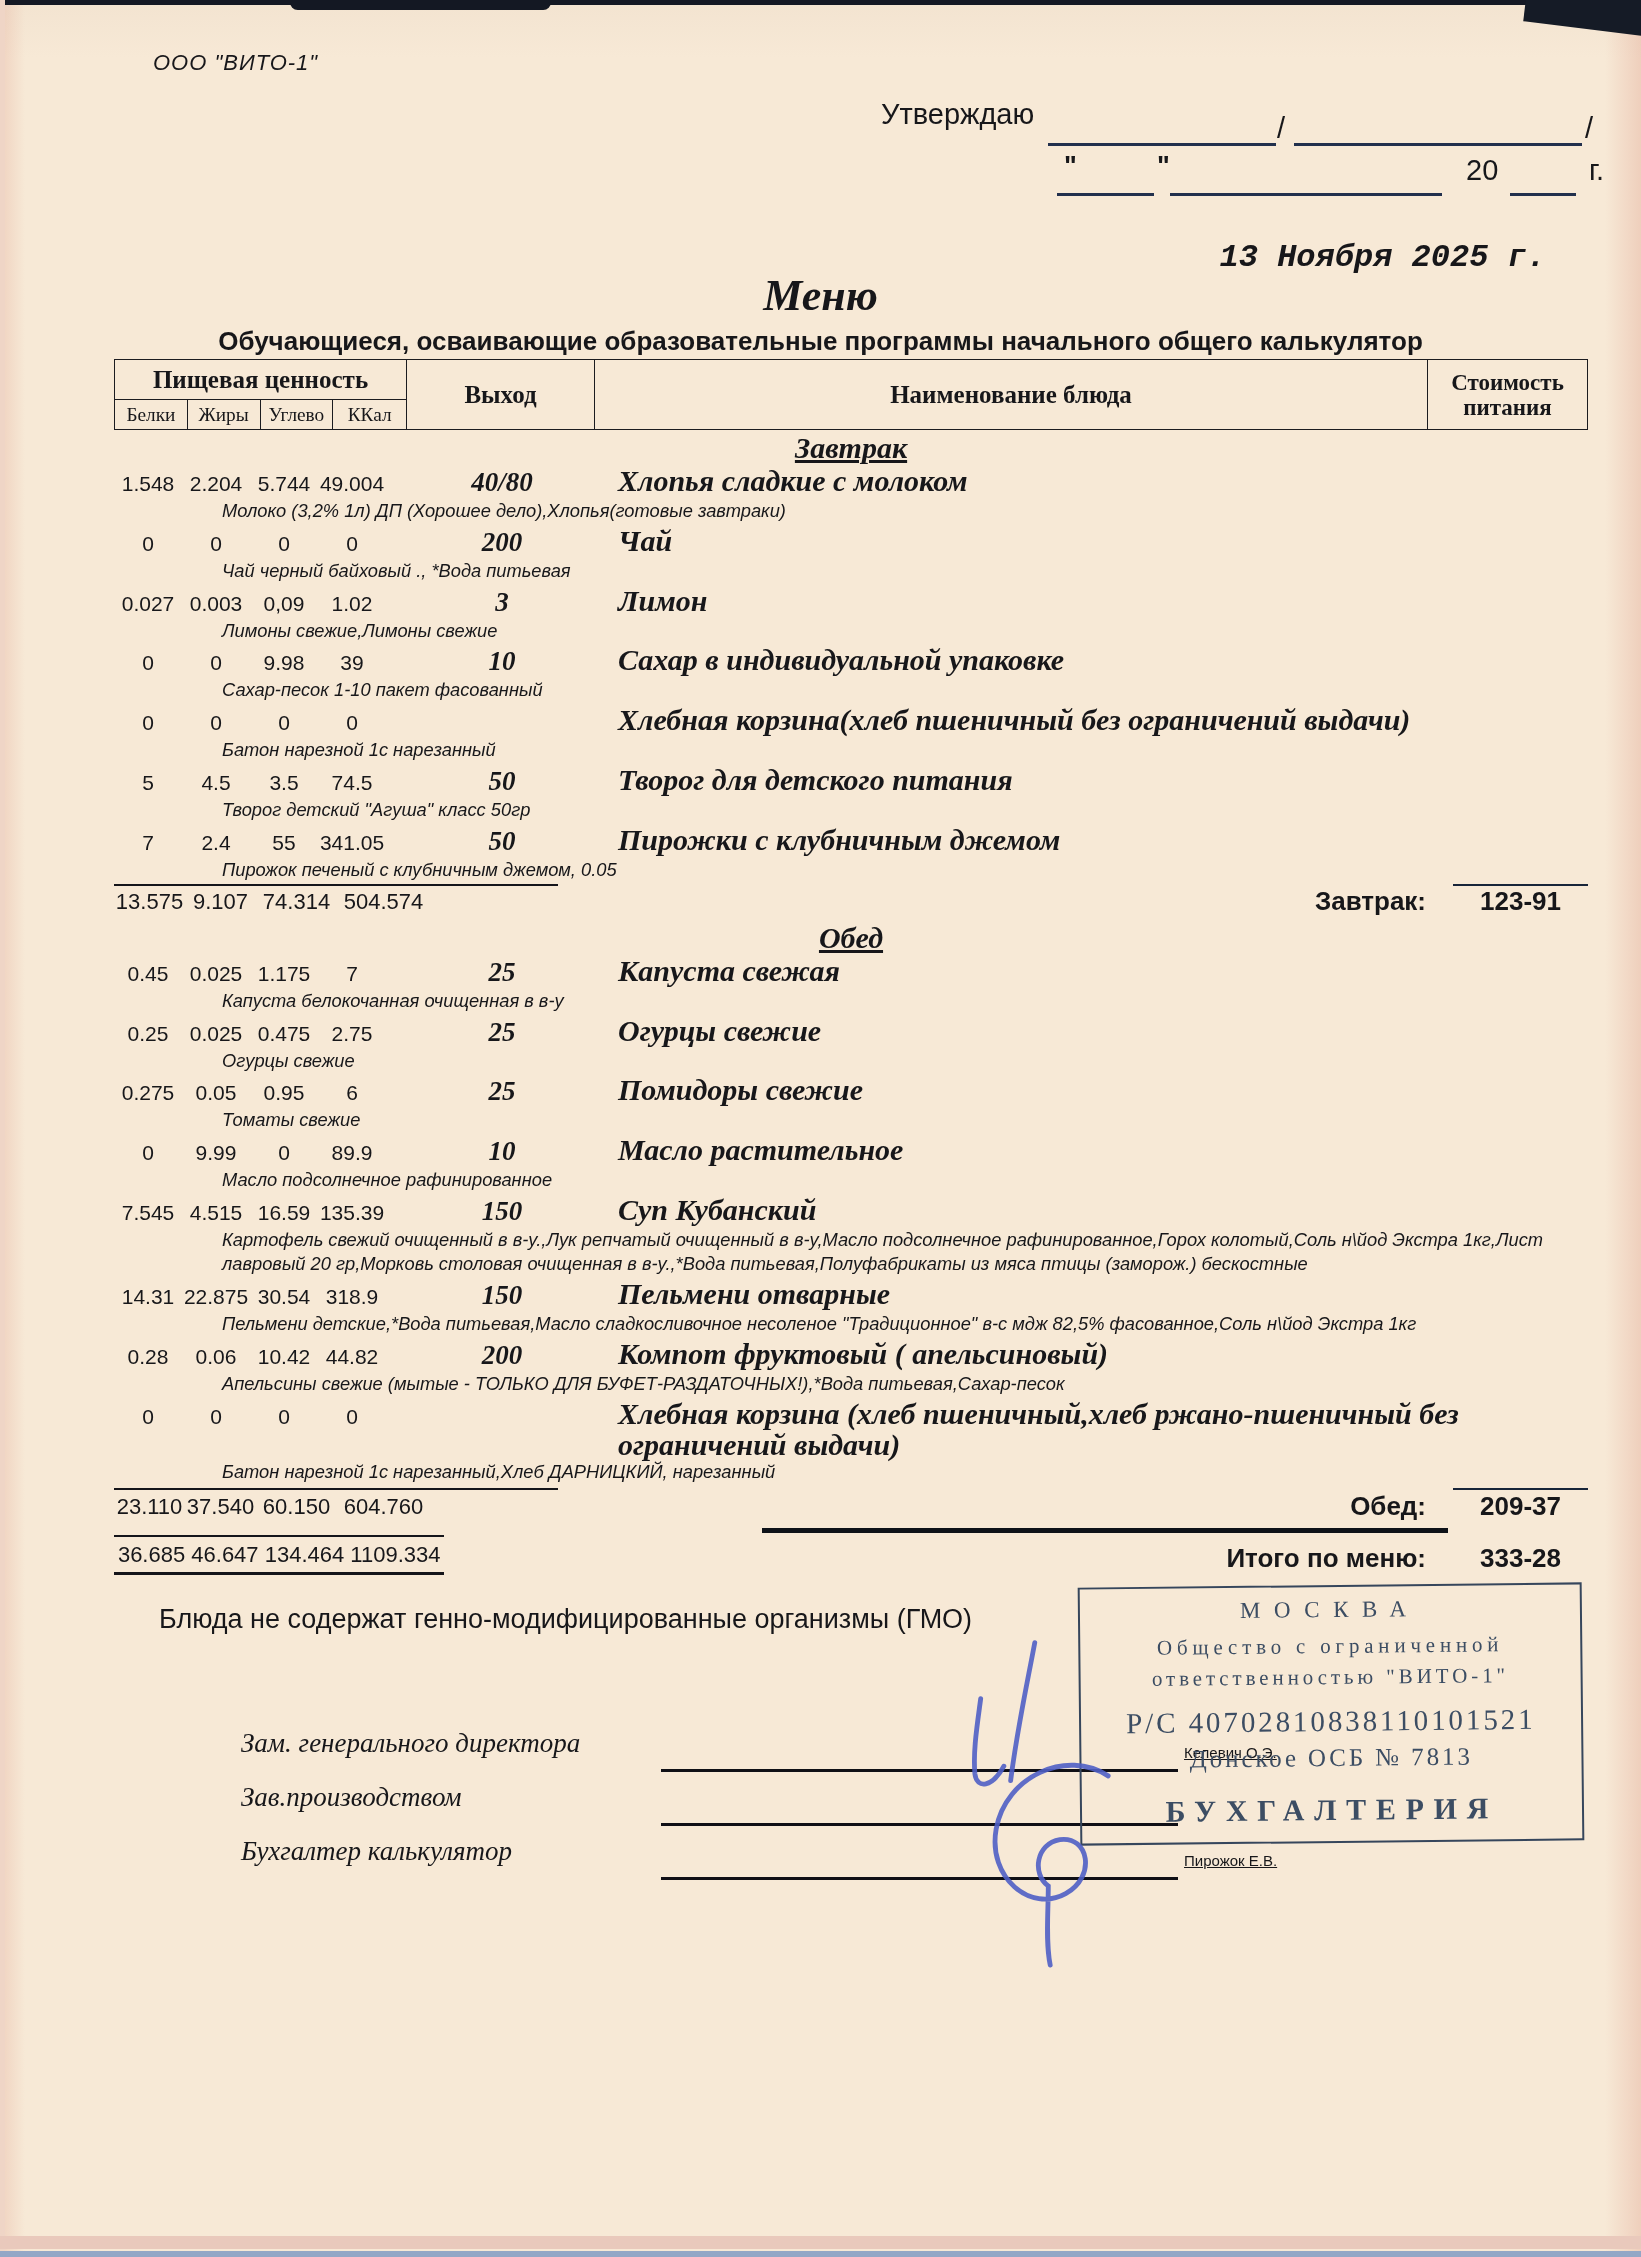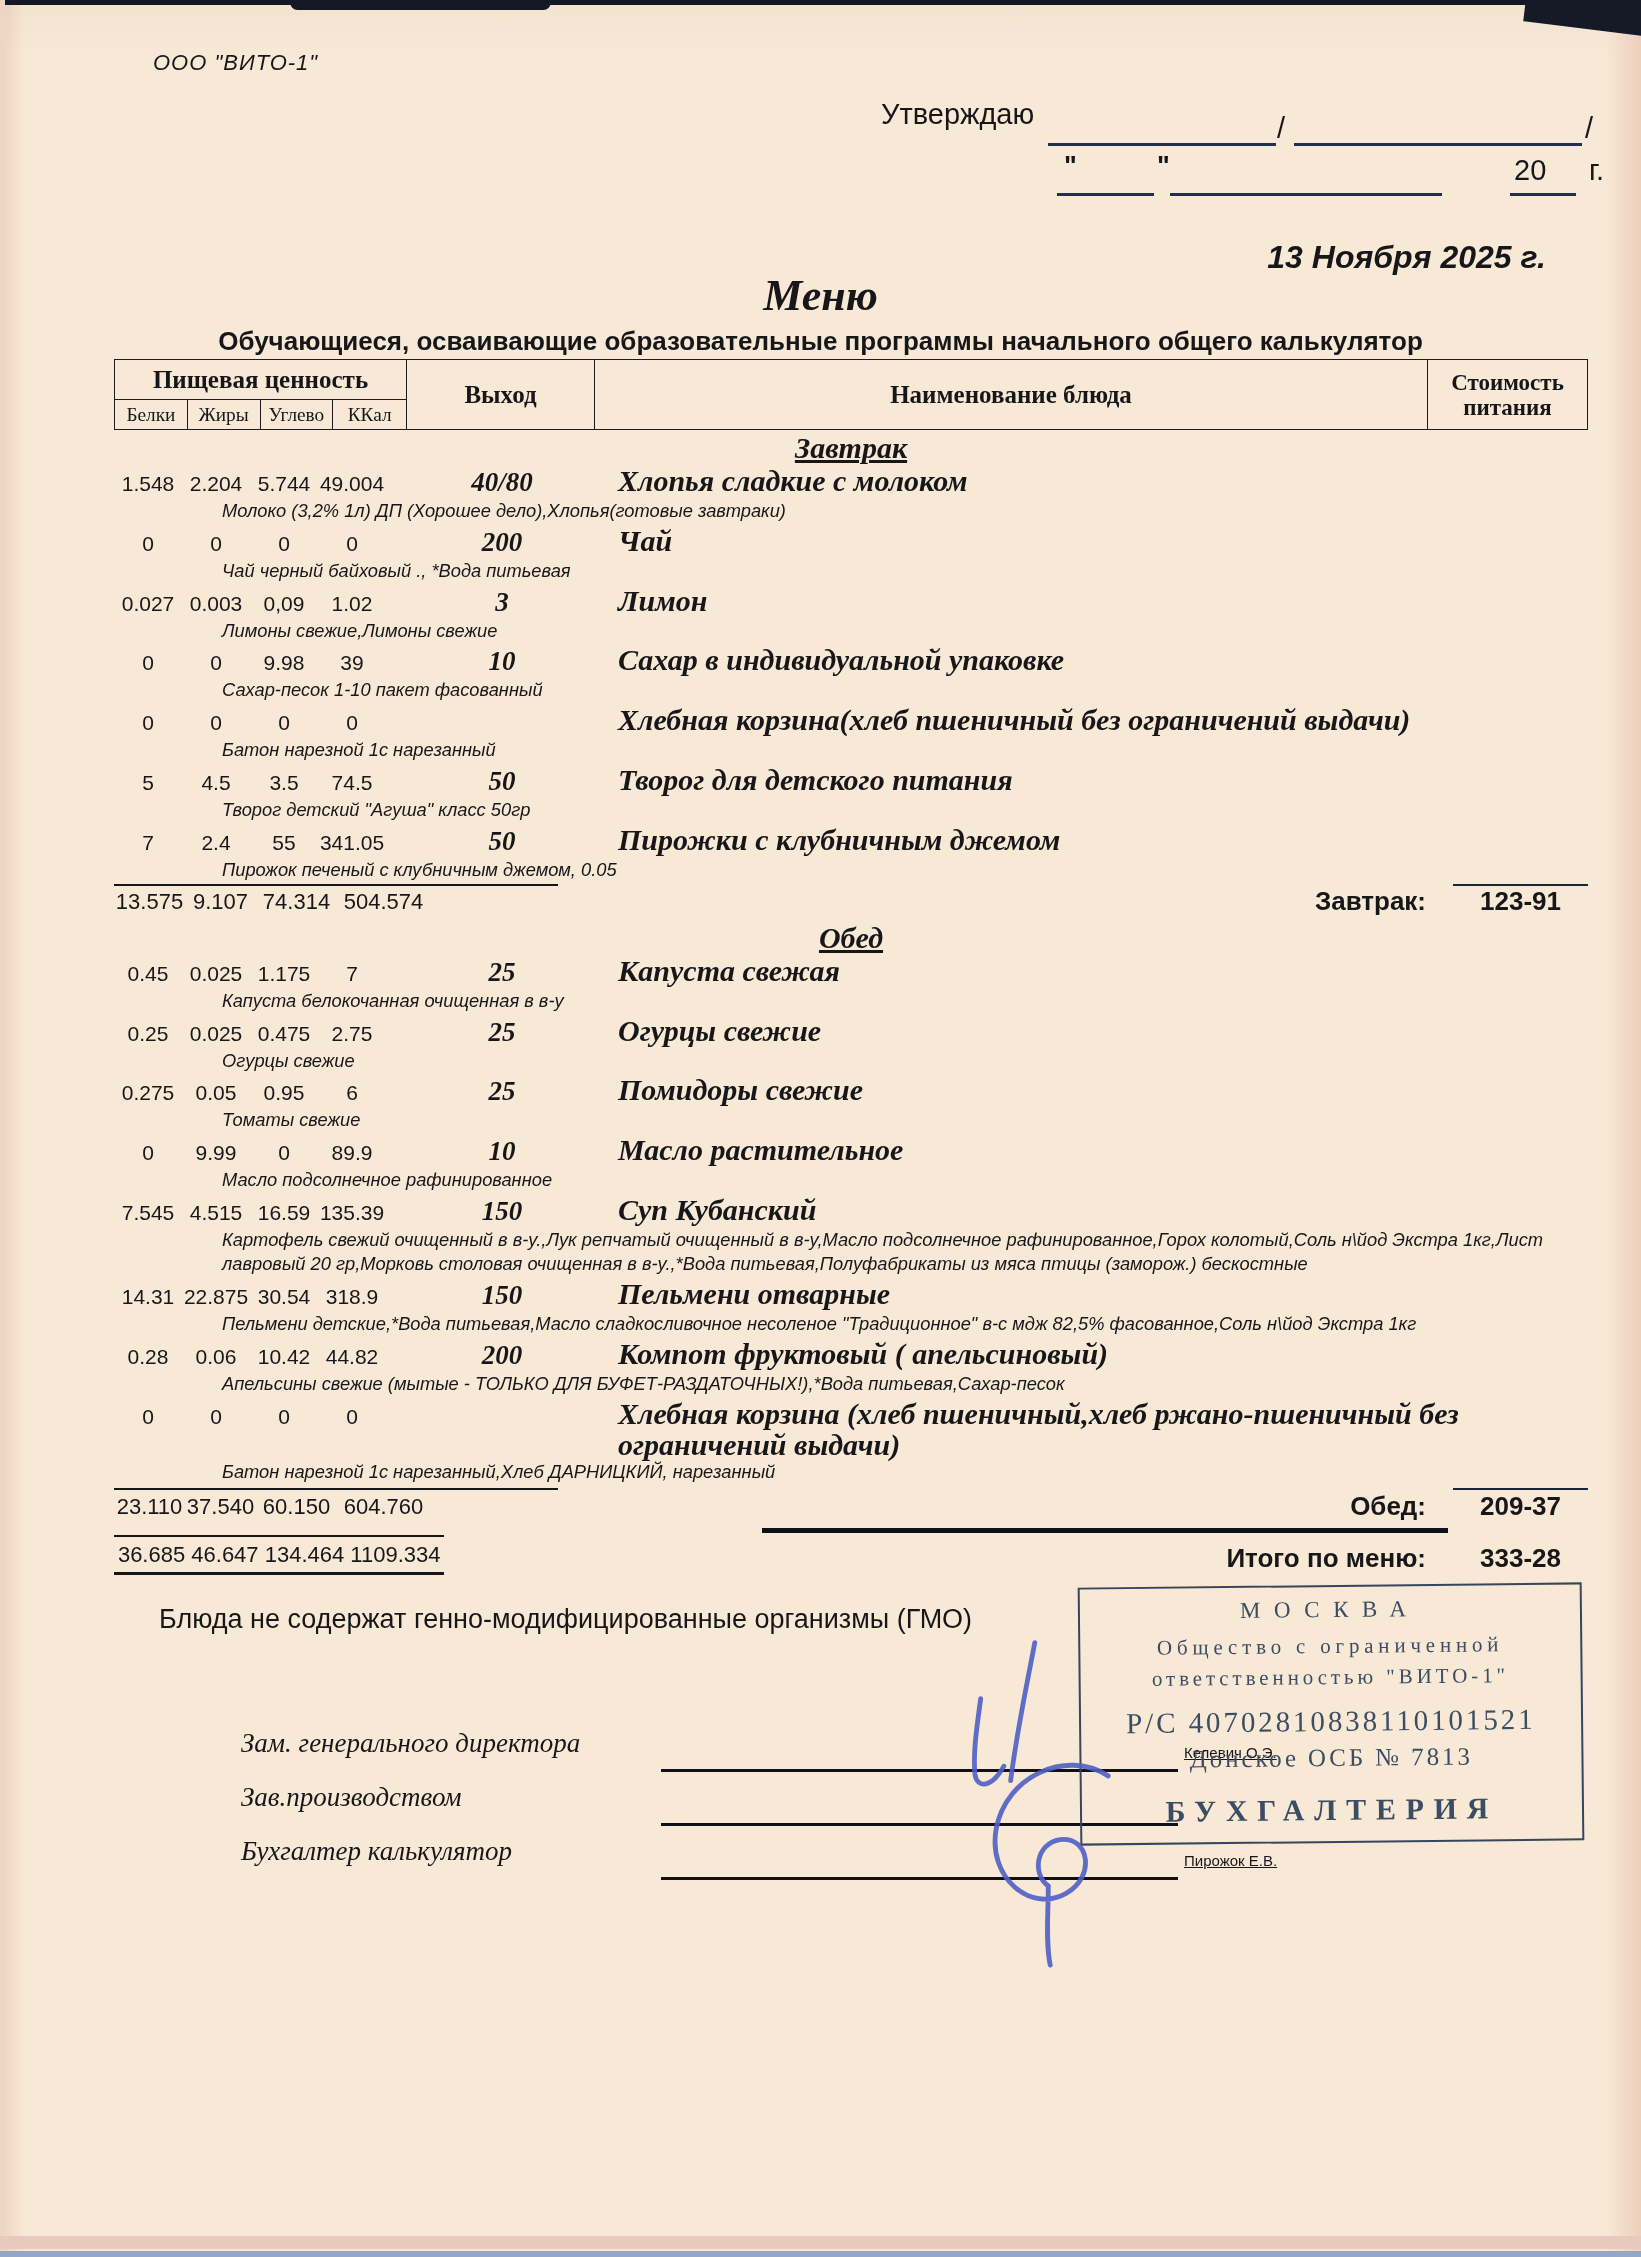--- a/index.html
+++ b/index.html
@@ -25,24 +25,24 @@
   .approve-label{position:absolute;left:881px;top:98px;font-size:29px;}
   .hline{position:absolute;height:2.9px;background:#22304d;}
   .l1{left:1048px;top:143px;width:228px;}
   .l2{left:1294px;top:143px;width:288px;}
   .slash{position:absolute;top:112px;font-size:29px;}
   .s1{left:1277px;} .s2{left:1585px;}
   .q{position:absolute;top:151px;font-size:27px;font-weight:bold;}
   .q1{left:1064px;} .q2{left:1157px;}
   .lday{left:1057px;top:193px;width:97px;}
   .lmonth{left:1170px;top:193px;width:272px;}
-  .year-prefix{position:absolute;left:1466px;top:154px;font-size:29px;margin-left:48px;}
+  .year-prefix{position:absolute;left:1466px;top:154px;font-size:29px;}
   .lyear{left:1510px;top:193px;width:66px;}
   .year-suffix{position:absolute;left:1589px;top:154px;font-size:29px;}
-  .doc-date{position:absolute;right:95px;top:239px;font-family:Liberation Sans, sans-serif;
+  .doc-date{position:absolute;right:95px;top:239px;font-family:Liberation Mono, monospace;
             font-weight:bold;font-style:italic;font-size:32px;}
   .doc-title{position:absolute;left:0;right:0;top:270px;text-align:center;
              font-family:"Liberation Serif",serif;font-weight:bold;font-style:italic;font-size:44px;}
   .doc-subtitle{position:absolute;left:0;right:0;top:326px;text-align:center;
              font-weight:bold;font-size:26px;}
 
   
   .table-wrap{margin:0 53px 0 114px;}
   .thead{display:grid;grid-template-columns:292px 188px 833px 1fr;border:1.9px solid #1c1c20;
          font-family:"Liberation Serif",serif;}

